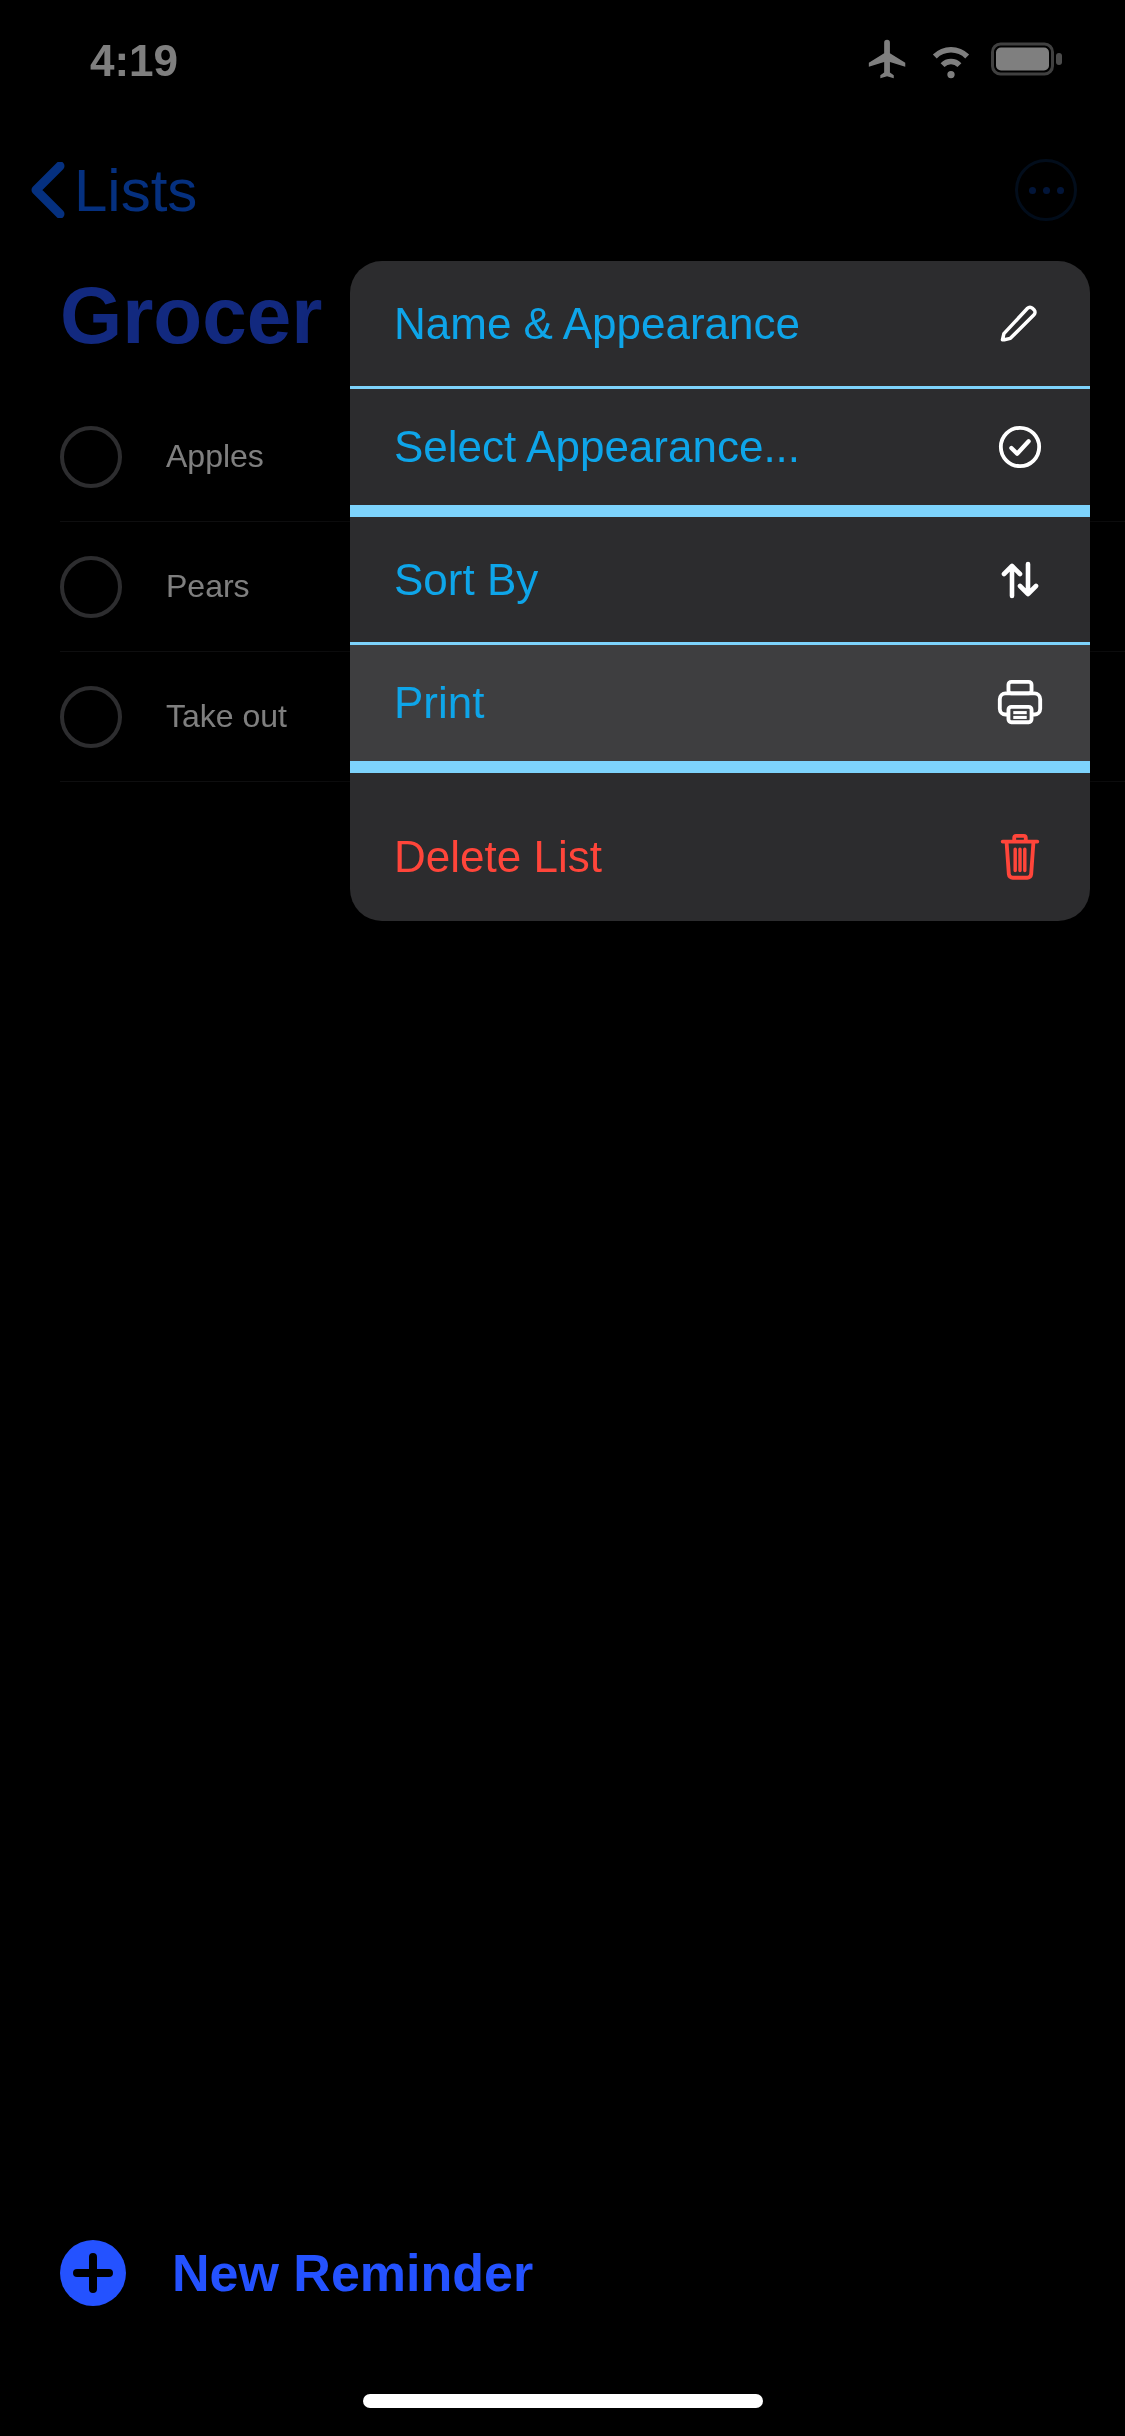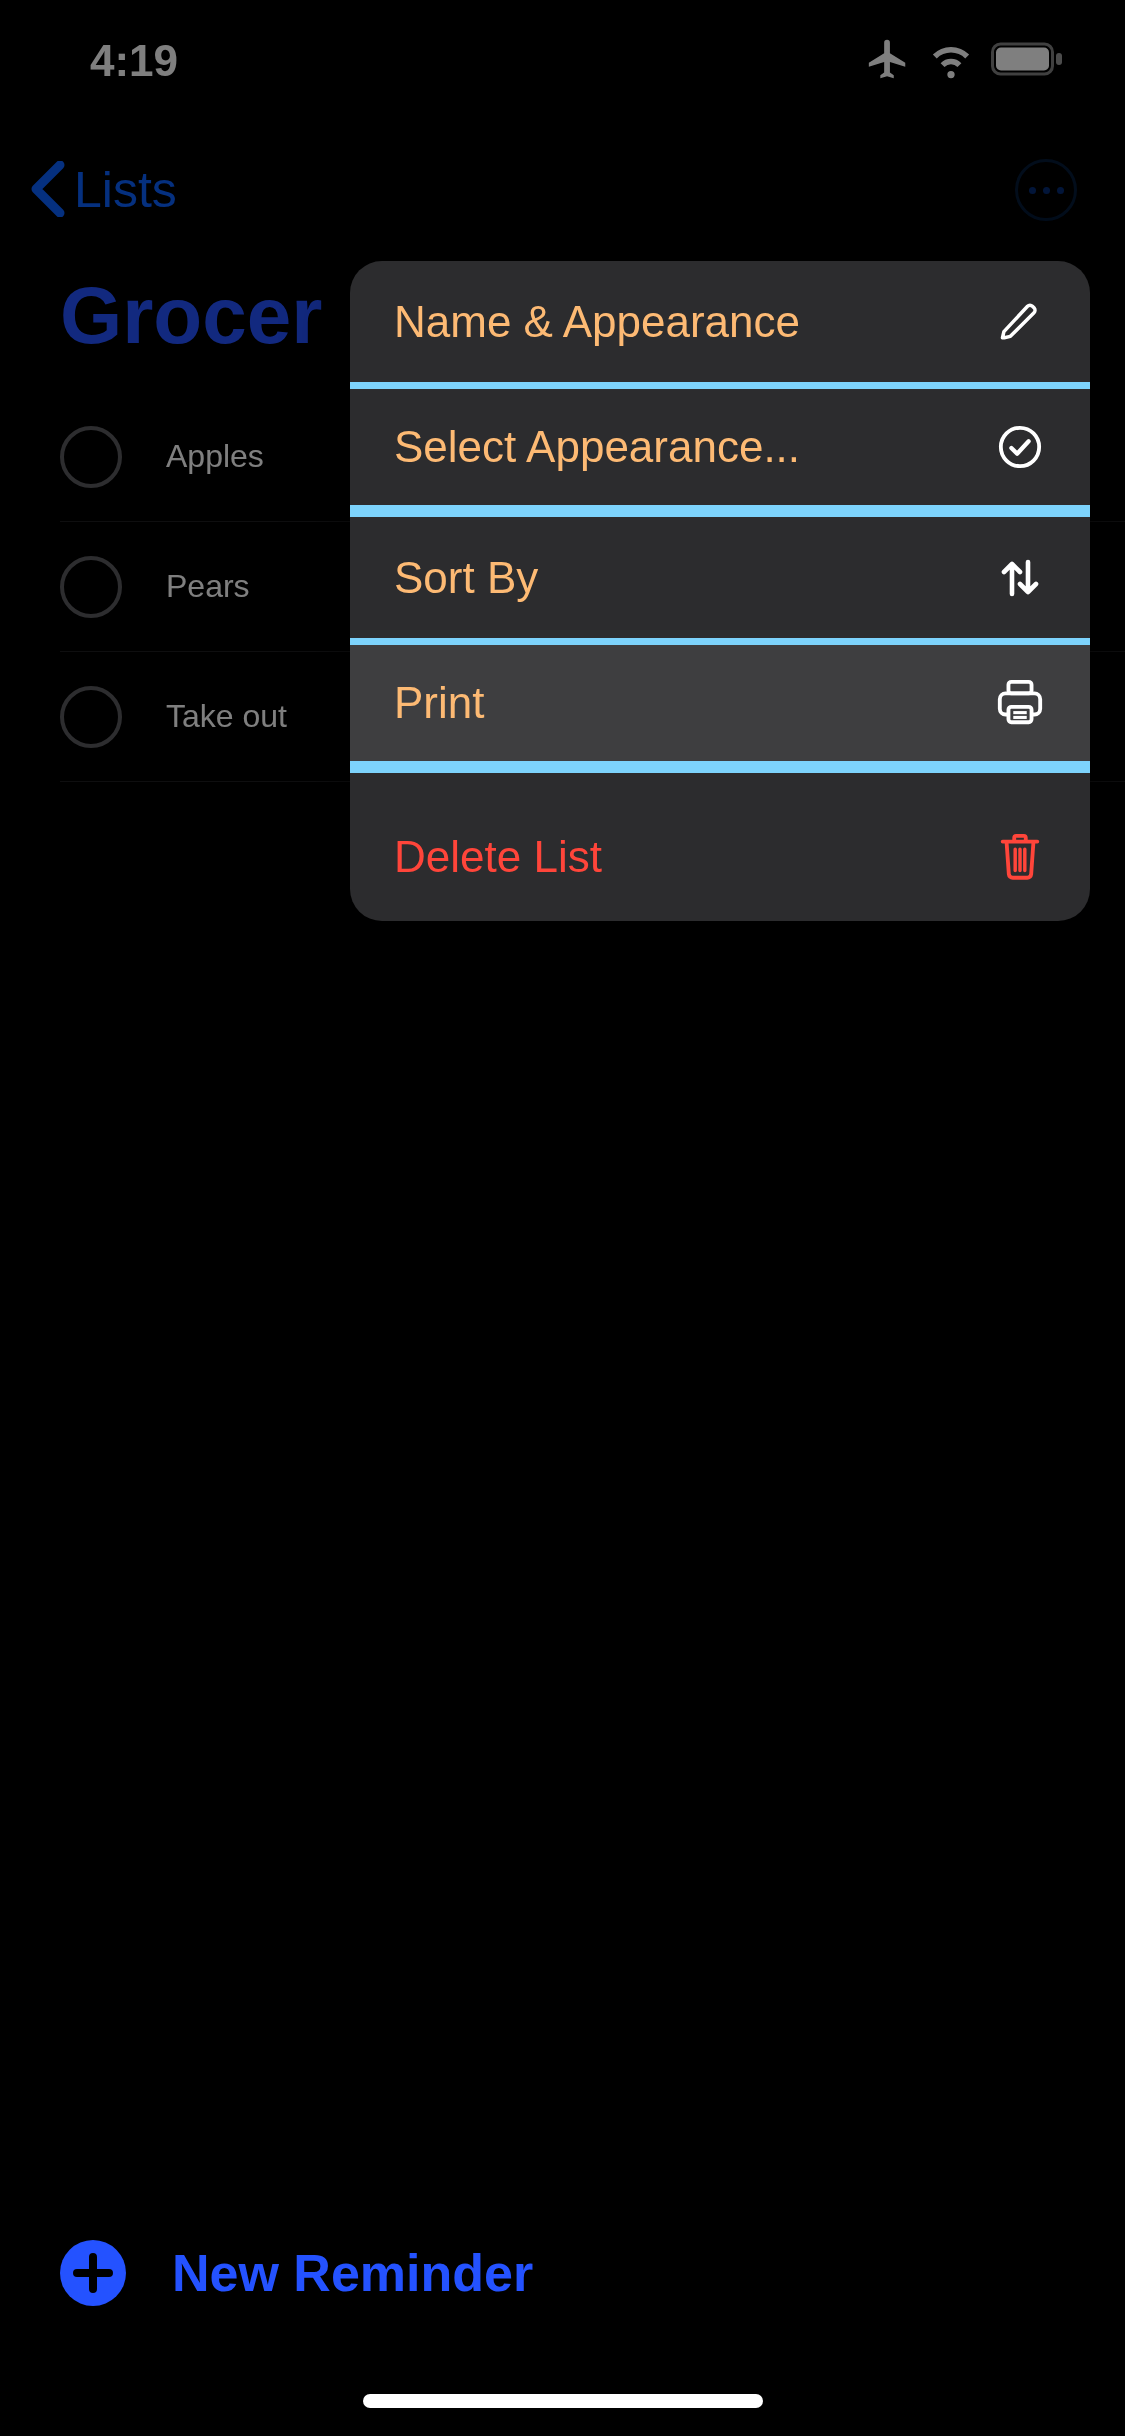--- a/index.html
+++ b/index.html
@@ -33,23 +33,24 @@
   
   .nav-bar {
     display: flex;
     align-items: center;
     justify-content: space-between;
     padding: 30px 48px 20px 30px;
     height: 130px;
   }
   .back-button {
     display: flex;
+    align-items: center;
     gap: 8px;
     color: #0a60ff;
-    font-size: 50px;
+    font-size: 60px;
   }
   .back-button svg { flex: 0 0 auto; }
   .more-button {
     width: 62px; height: 62px;
     border-radius: 50%;
     border: 3px solid #0a3a7a;
     display: flex;
     align-items: center;
     justify-content: center;
     opacity: 0.45;
@@ -140,23 +141,23 @@
     border-radius: 32px;
     overflow: hidden;
     box-shadow: 0 20px 60px rgba(0,0,0,0.6);
   }
   .menu-item {
     display: flex;
     align-items: center;
     justify-content: space-between;
     padding: 0 44px;
     height: 128px;
-    border-bottom: 7px solid #7dd3fc;
+    border-bottom: 3px solid #7dd3fc;
     font-size: 44px;
-    color: #fdba74;
+    color: #0ea5e9;
   }
   .menu-item:last-child { border-bottom: none; margin-top: 20px; }
   .menu-item.highlighted { background: #3e3e40; }
   .menu-item.destructive { color: #ff453a; }
   .menu-item .menu-icon {
     flex: 0 0 auto;
     width: 52px;
     display: flex;
     justify-content: center;
   }

